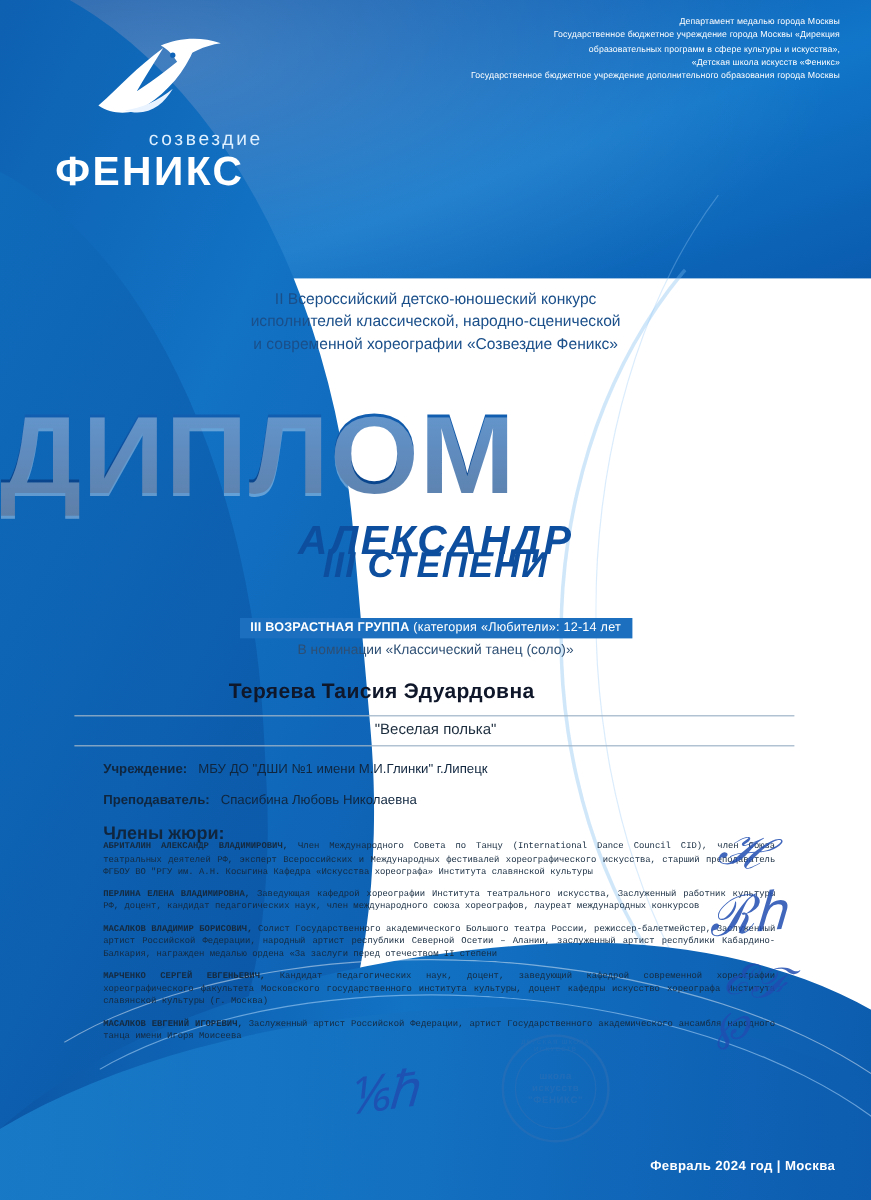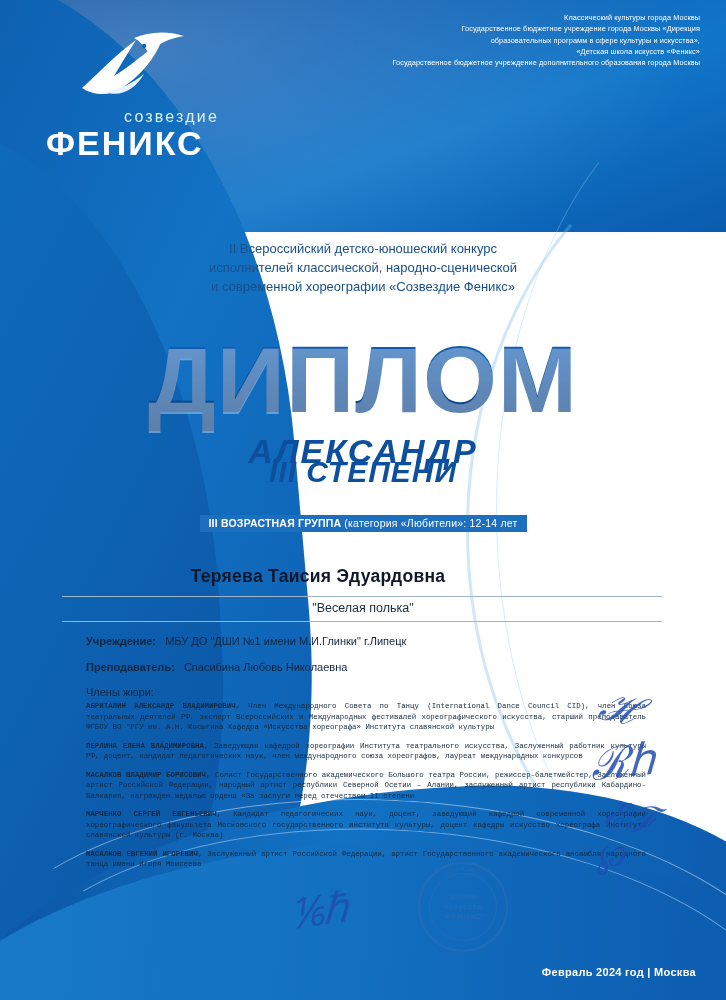--- a/index.html
+++ b/index.html
@@ -98,21 +98,21 @@
     position:absolute; left:8px; top:98px; font-size:34px; letter-spacing:2px;
     font-weight:700; color:#ffffff;
   }
 
   
   .title-block {
     position:absolute; left:40px; top:240px; width:646px; text-align:center;
     color:#1a4f8a; font-size:13px; line-height:1.45; font-weight:400;
   }
   .diploma {
-    position:absolute; left:0; top:325px; width:726px; text-align:center;
+    position:absolute; left:0; top:325px; width:726px; text-align:left;
     font-size:95px; font-weight:700; letter-spacing:1px;
     color:#0e4f9c;
     background: linear-gradient(180deg,#1668bd 0%, #0b4f9e 45%, #073a78 100%);
     -webkit-background-clip: text; background-clip:text; color:transparent;
     text-shadow: 0 2px 0 rgba(255,255,255,.35);
     font-family:"Liberation Sans", sans-serif;
   }
   .laureate {
     position:absolute; left:0; top:432px; width:726px; text-align:center;
     font-size:34px; font-style:italic; font-weight:700; letter-spacing:2px;
@@ -154,21 +154,21 @@
   }
 
   .field {
     position:absolute; font-size:11px; color:#10263f;
   }
   .field .lbl { font-weight:700; }
   .f-org  { left:86px; top:635px; }
   .f-teach{ left:86px; top:661px; }
 
   .jury-title {
-    position:absolute; left:86px; top:686px; font-size:11px; font-weight:400; color:#10263f;
+    position:absolute; left:86px; top:686px; font-size:15px; font-weight:700; color:#10263f;
   }
   .jury {
     position:absolute; left:86px; top:701px; width:560px;
     font-size:7.4px; line-height:1.42; color:#152a3f; text-align:justify;font-family:Liberation Mono, monospace;
   }
   .jury p { margin:0 0 8px 0; }
   .jury .nm { font-weight:700; }
 
   
   .stamp {
@@ -216,21 +216,21 @@
   <div class="left-band"></div>
   <div class="left-band2"></div>
   <div class="right-arc"></div>
   <div class="right-arc2"></div>
   <div class="bottom-wave"></div>
   <div class="bottom-wave2"></div>
   <div class="thin-arc ta1"></div>
   <div class="thin-arc ta2"></div>
 
   <div class="org-text">
-    <div>Классический культуры города Москвы</div>
+    <div>Департамент медалью города Москвы</div>
     <div>Государственное бюджетное учреждение города Москвы «Дирекция</div>
     <div>образовательных программ в сфере культуры и искусства»,</div>
     <div>«Детская школа искусств «Феникс»</div>
     <div>Государственное бюджетное учреждение дополнительного образования города Москвы</div>
   </div>
 
   <div class="logo">
     <svg class="bird" viewBox="0 0 120 80">
       <path d="M8 62 C26 46 40 30 62 14 C52 30 46 40 40 50 C56 40 70 28 88 14 C80 34 66 50 48 62 C36 70 20 70 8 62 Z" fill="#ffffff"></path>
       <path d="M60 12 C74 6 92 4 110 10 C96 12 84 18 74 26 C70 20 66 15 60 12 Z" fill="#ffffff"></path>
@@ -247,20 +247,21 @@
     <div>и современной хореографии «Созвездие Феникс»</div>
   </div>
 
   <div class="diploma">ДИПЛОМ</div>
   <div class="laureate">АЛЕКСАНДР</div>
   <div class="degree">III СТЕПЕНИ</div>
 
   <div class="agegroup">
     <span class="pill"><span class="bold">III ВОЗРАСТНАЯ ГРУППА</span><span> (категория «Любители»: 12-14 лет</span></span>
   </div>
+  <div class="nomination">В номинации «Классический танец (соло)»</div>
 
   <div class="name">Теряева Таисия Эдуардовна</div>
   <div class="rule"></div>
   <div class="piece">"Веселая полька"</div>
   <div class="rule2"></div>
 
   <div class="field f-org">
     <span class="lbl">Учреждение:</span>
     &nbsp;&nbsp;<span>МБУ ДО "ДШИ №1 имени М.И.Глинки" г.Липецк</span>
   </div>

